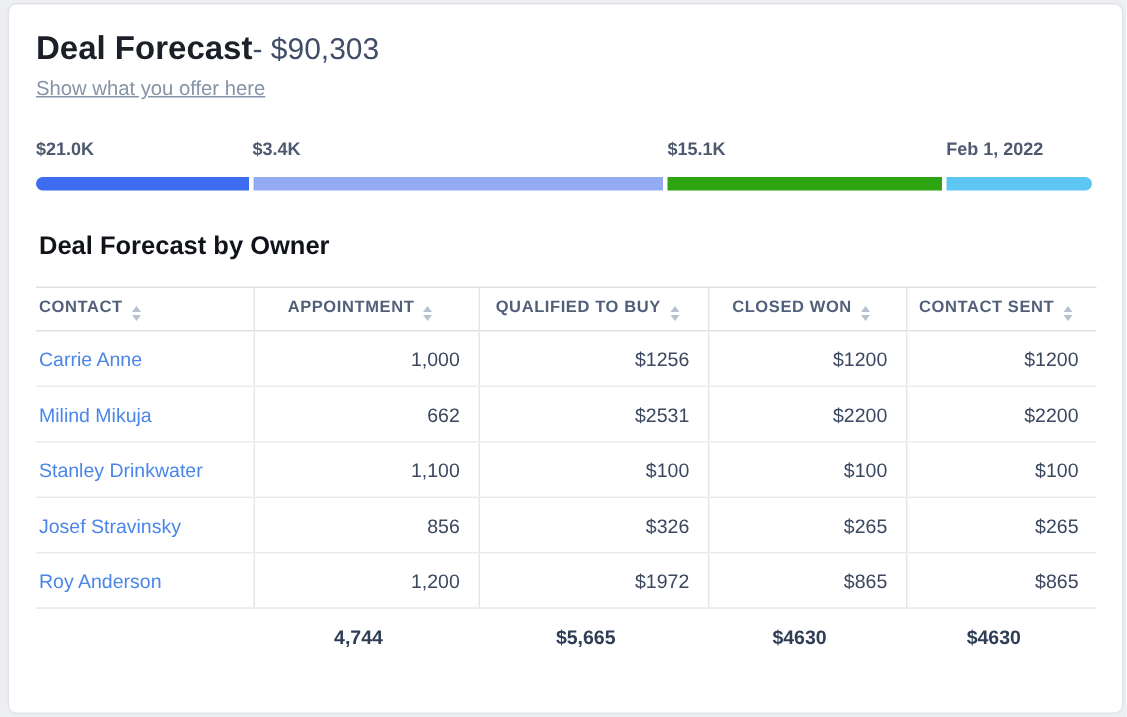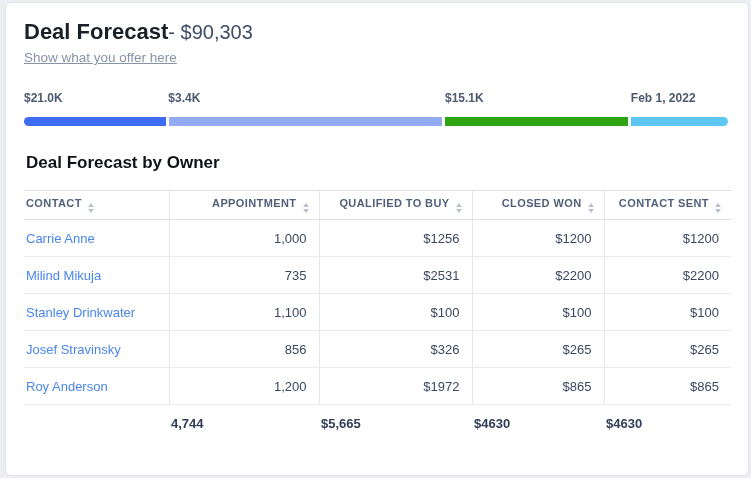--- a/index.html
+++ b/index.html
@@ -36,35 +36,35 @@
   .seg:first-child{border-radius:99px 0 0 99px;}
   .seg:last-child{border-radius:0 99px 99px 0;flex-grow:1;}
   
   .table-title{margin:27px 0 0 2px;font-size:17px;line-height:20px;color:#10131a;font-weight:700;}
   table{border-collapse:collapse;width:707px;margin-top:17px;table-layout:fixed;}
   col.c0{width:145px;} col.c1{width:150px;} col.c2{width:153px;} col.c3{width:132px;} col.c4{width:127px;}
   thead th{
     font-size:11px;font-weight:700;color:#51607a;letter-spacing:.4px;
     text-transform:uppercase;
     border-top:1px solid #dde1e6;border-bottom:1px solid #dde1e6;
-    height:29px;padding:0 10px 0 2px;text-align:right;white-space:nowrap;
+    height:29px;padding:0 10px 0 2px;text-align:center;white-space:nowrap;
     cursor:pointer;box-sizing:border-box;
   }
   thead th:first-child{text-align:left;}
   thead th + th, tbody td + td{border-left:1px solid #e4e7ec;}
   tbody td{
     font-size:13px;color:#3b485f;height:37px;
     border-bottom:1px solid #e8ebef;
     padding:0 12px 0 2px;text-align:right;box-sizing:border-box;
   }
   tbody td:first-child{text-align:left;}
   tbody a{color:#4a86e8;text-decoration:none;font-size:13px;}
   tfoot td{
     font-size:13px;font-weight:700;color:#2f3e57;height:38px;
-    padding:0 12px 0 2px;text-align:left;box-sizing:border-box;
+    padding:0 12px 0 2px;text-align:center;box-sizing:border-box;
   }
   
   .sort-icon{display:inline-flex;flex-direction:column;gap:2px;margin-left:6px;vertical-align:0px;}
   .sort-icon i{display:block;width:0;height:0;border-left:3.5px solid transparent;border-right:3.5px solid transparent;}
   .sort-icon .up{border-bottom:4px solid #b8c1cc;}
   .sort-icon .dn{border-top:4px solid #b8c1cc;}
 </style>
 </head>
 <body>
 
@@ -125,21 +125,21 @@
     <tbody>
       <tr>
         <td><a href="#">Carrie Anne</a></td>
         <td>1,000</td>
         <td>$1256</td>
         <td>$1200</td>
         <td>$1200</td>
       </tr>
       <tr>
         <td><a href="#">Milind Mikuja</a></td>
-        <td>735</td>
+        <td>662</td>
         <td>$2531</td>
         <td>$2200</td>
         <td>$2200</td>
       </tr>
       <tr>
         <td><a href="#">Stanley Drinkwater</a></td>
         <td>1,100</td>
         <td>$100</td>
         <td>$100</td>
         <td>$100</td>

